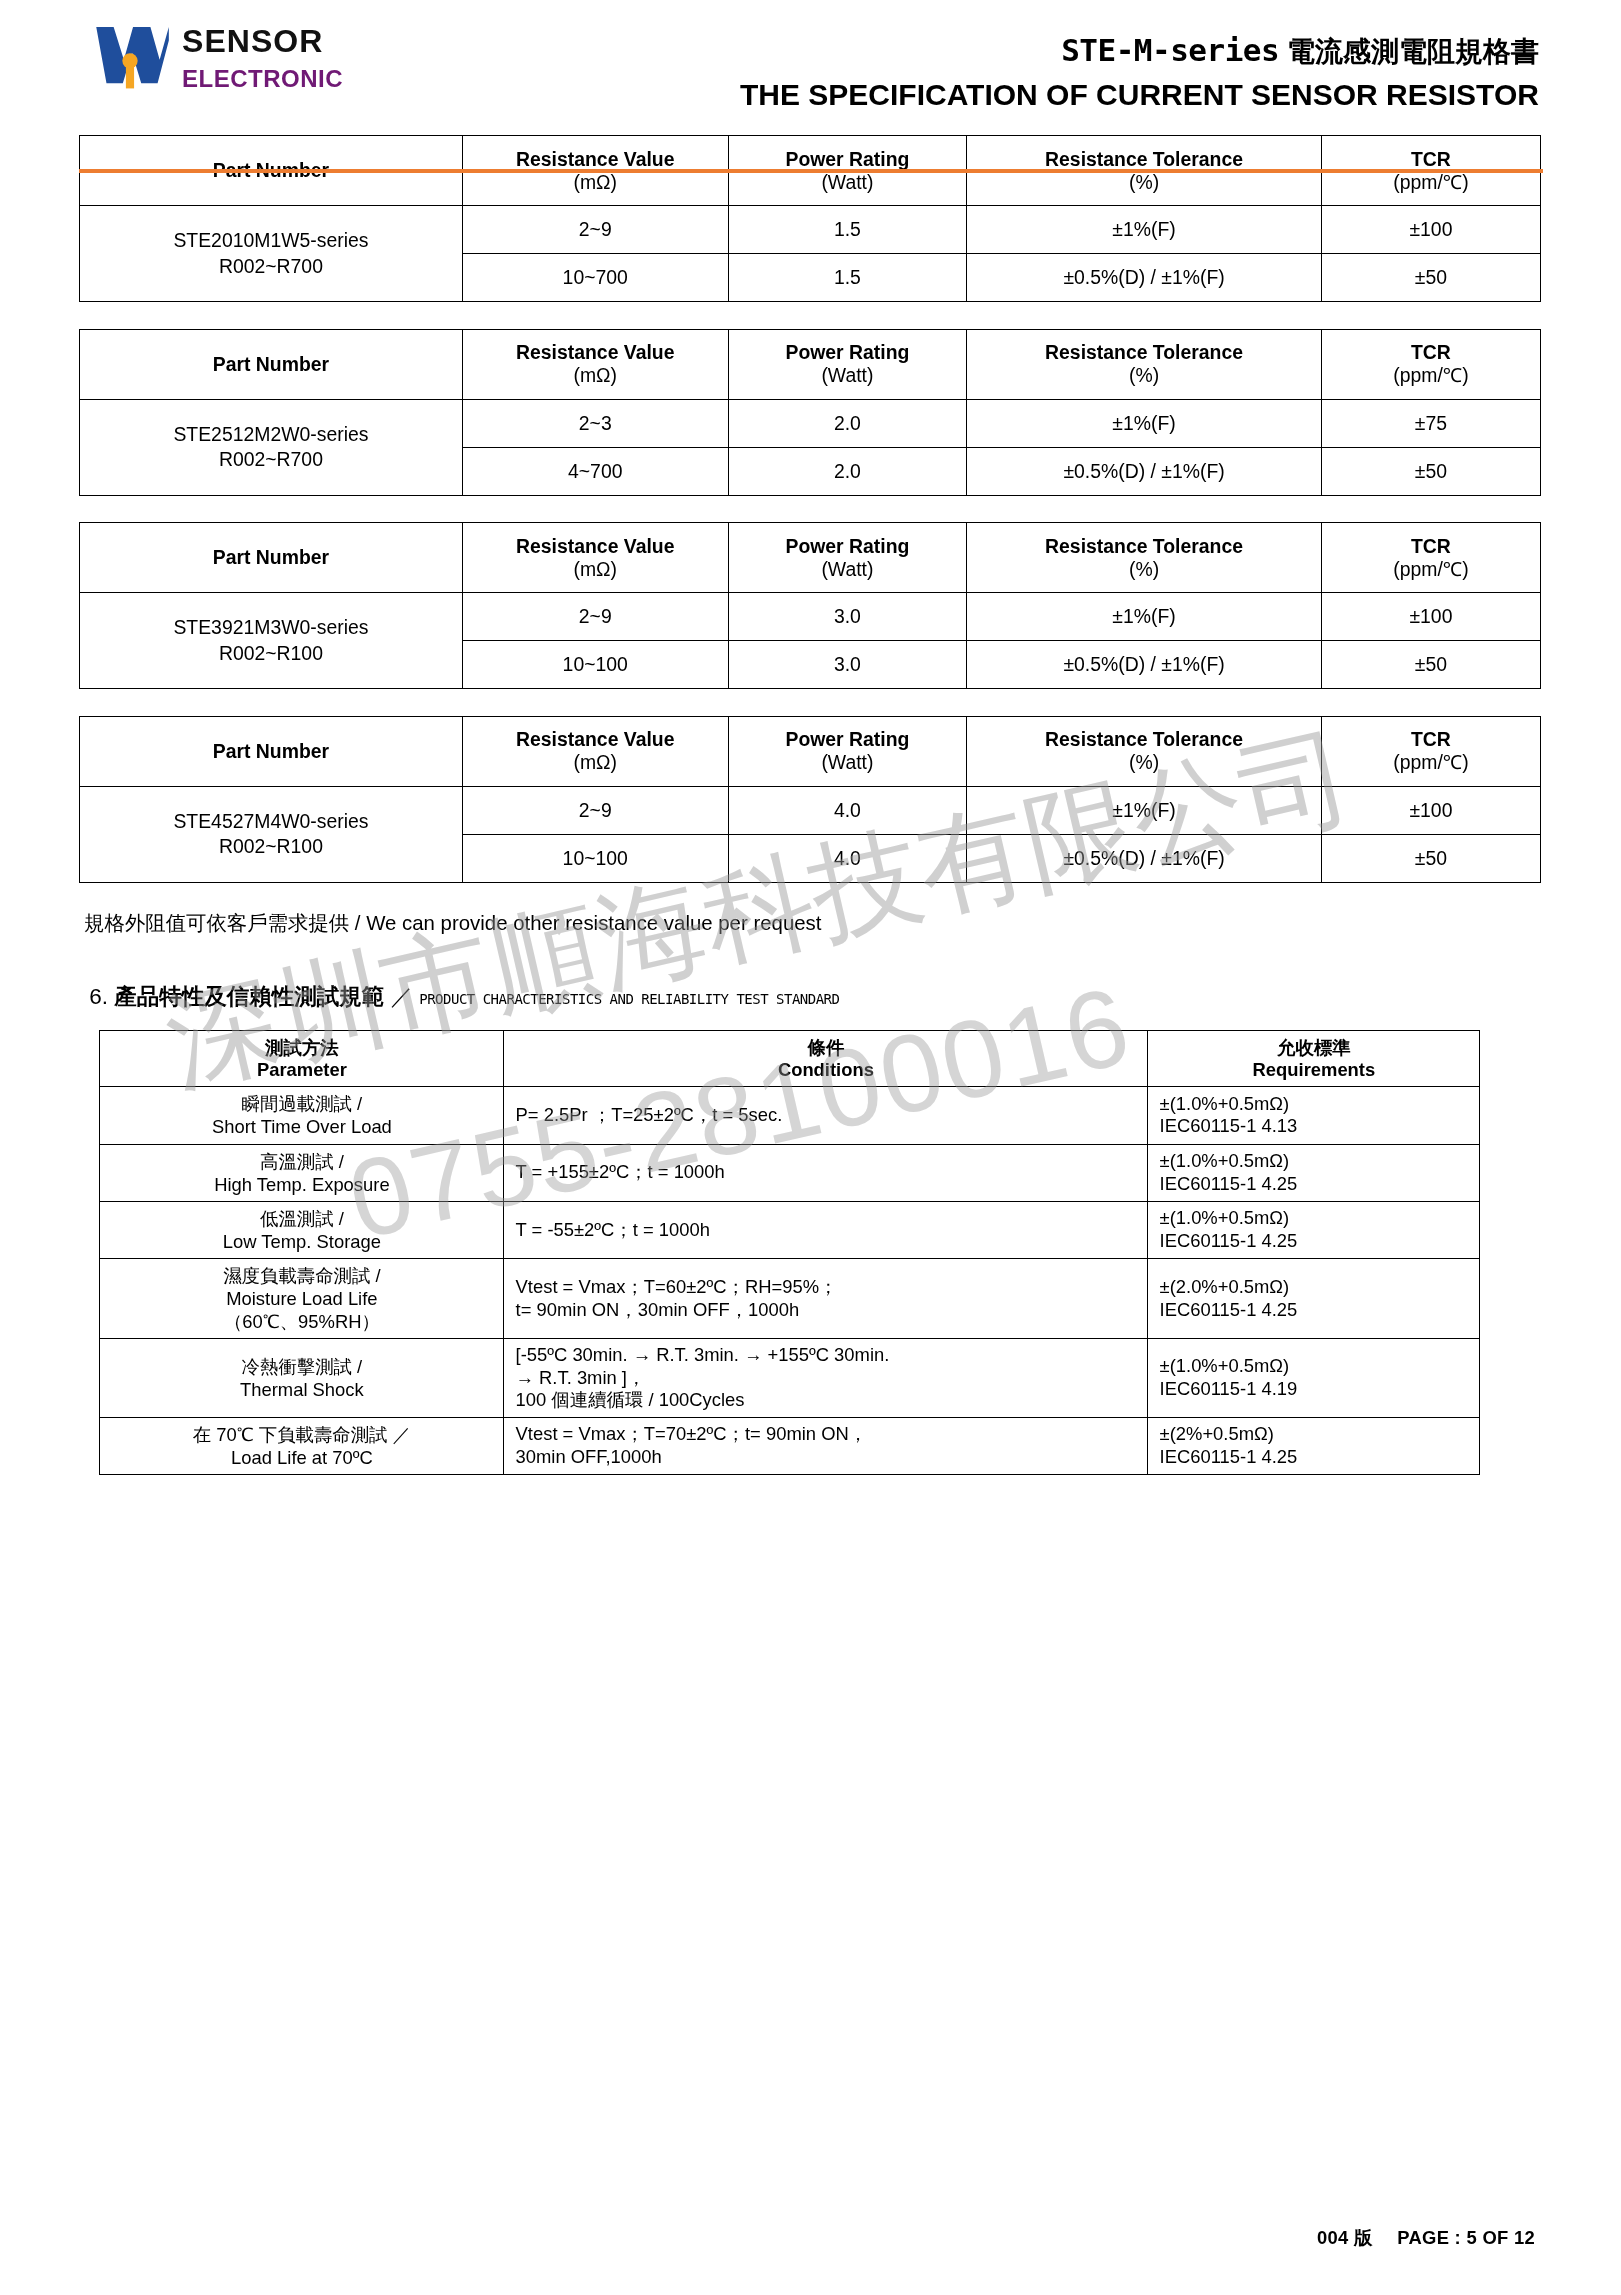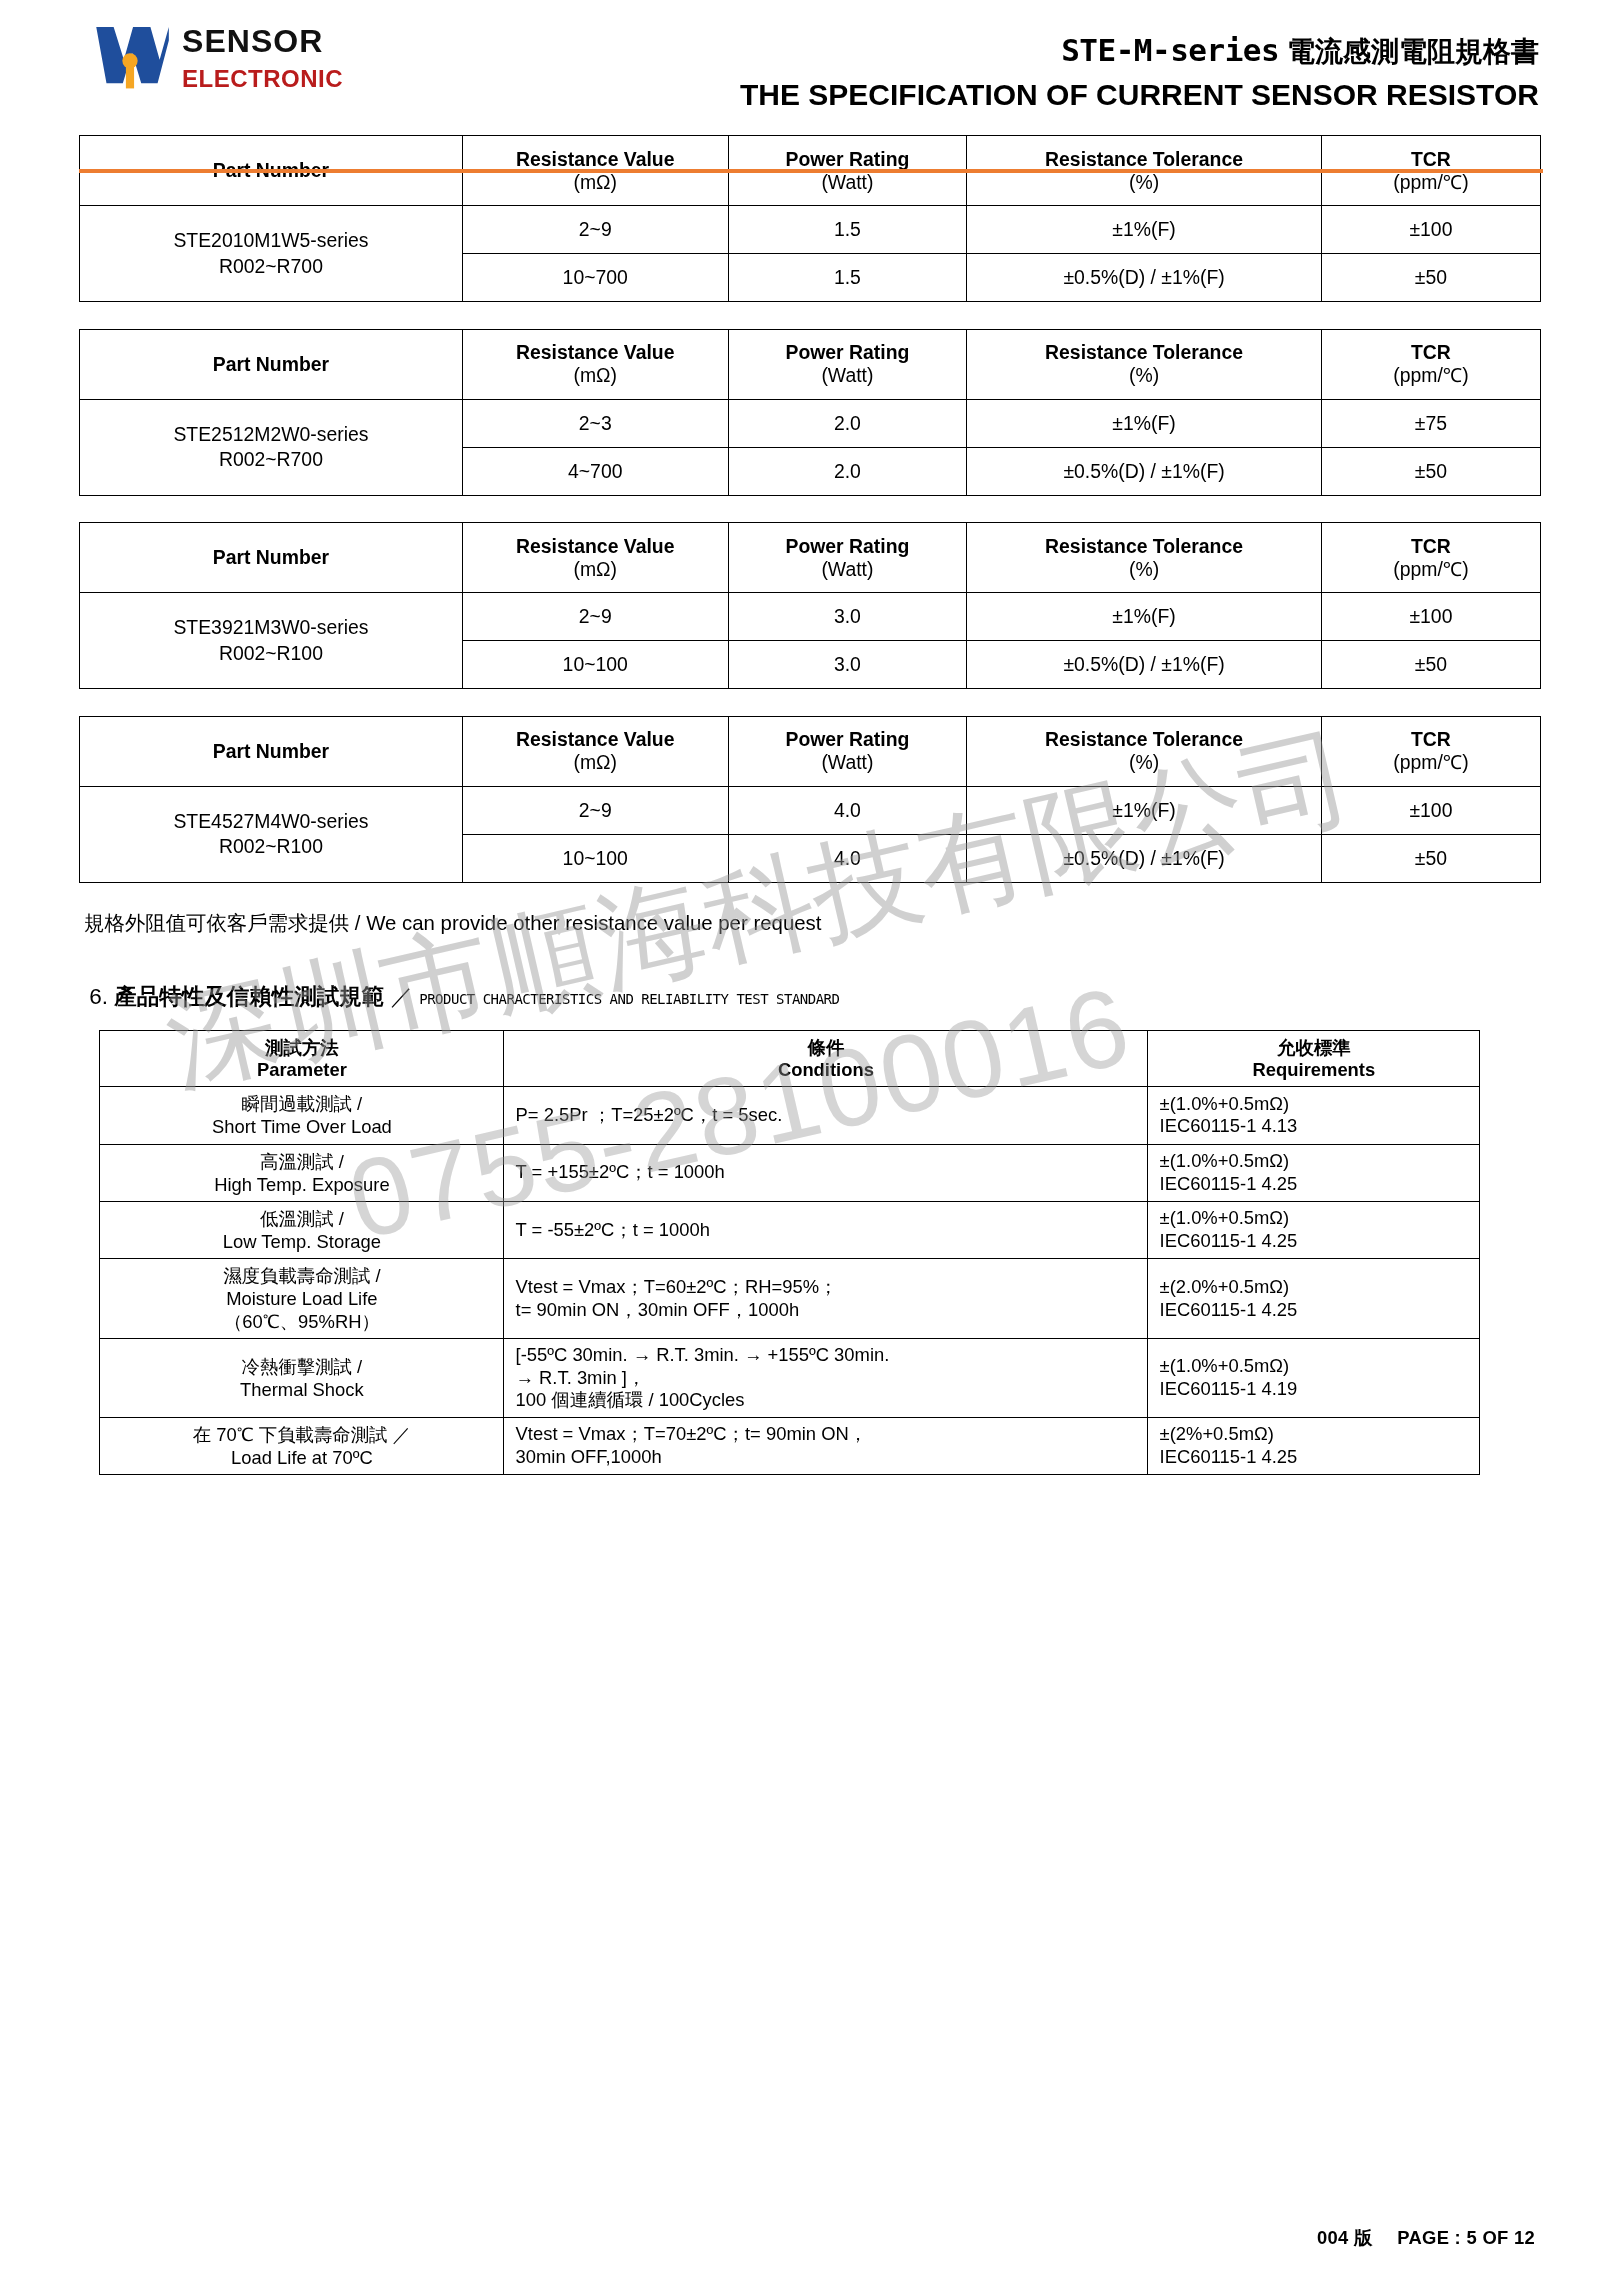--- a/index.html
+++ b/index.html
@@ -51,21 +51,21 @@
   .logo-text .l1 {
     font-size: 32px;
     font-weight: bold;
     letter-spacing: 1px;
     color: #111;
   }
   .logo-text .l2 {
     font-size: 24px;
     font-weight: bold;
     letter-spacing: 0.5px;
-    color: #b91c1c;
+    color: #701a75;
     margin-top: 10px;
   }
   .title-block {
     text-align: right;
     padding-top: 9.2px;
     padding-right: 4.1px;
   }
   .title-cn {
     font-size: 28px;
     font-weight: bold;

